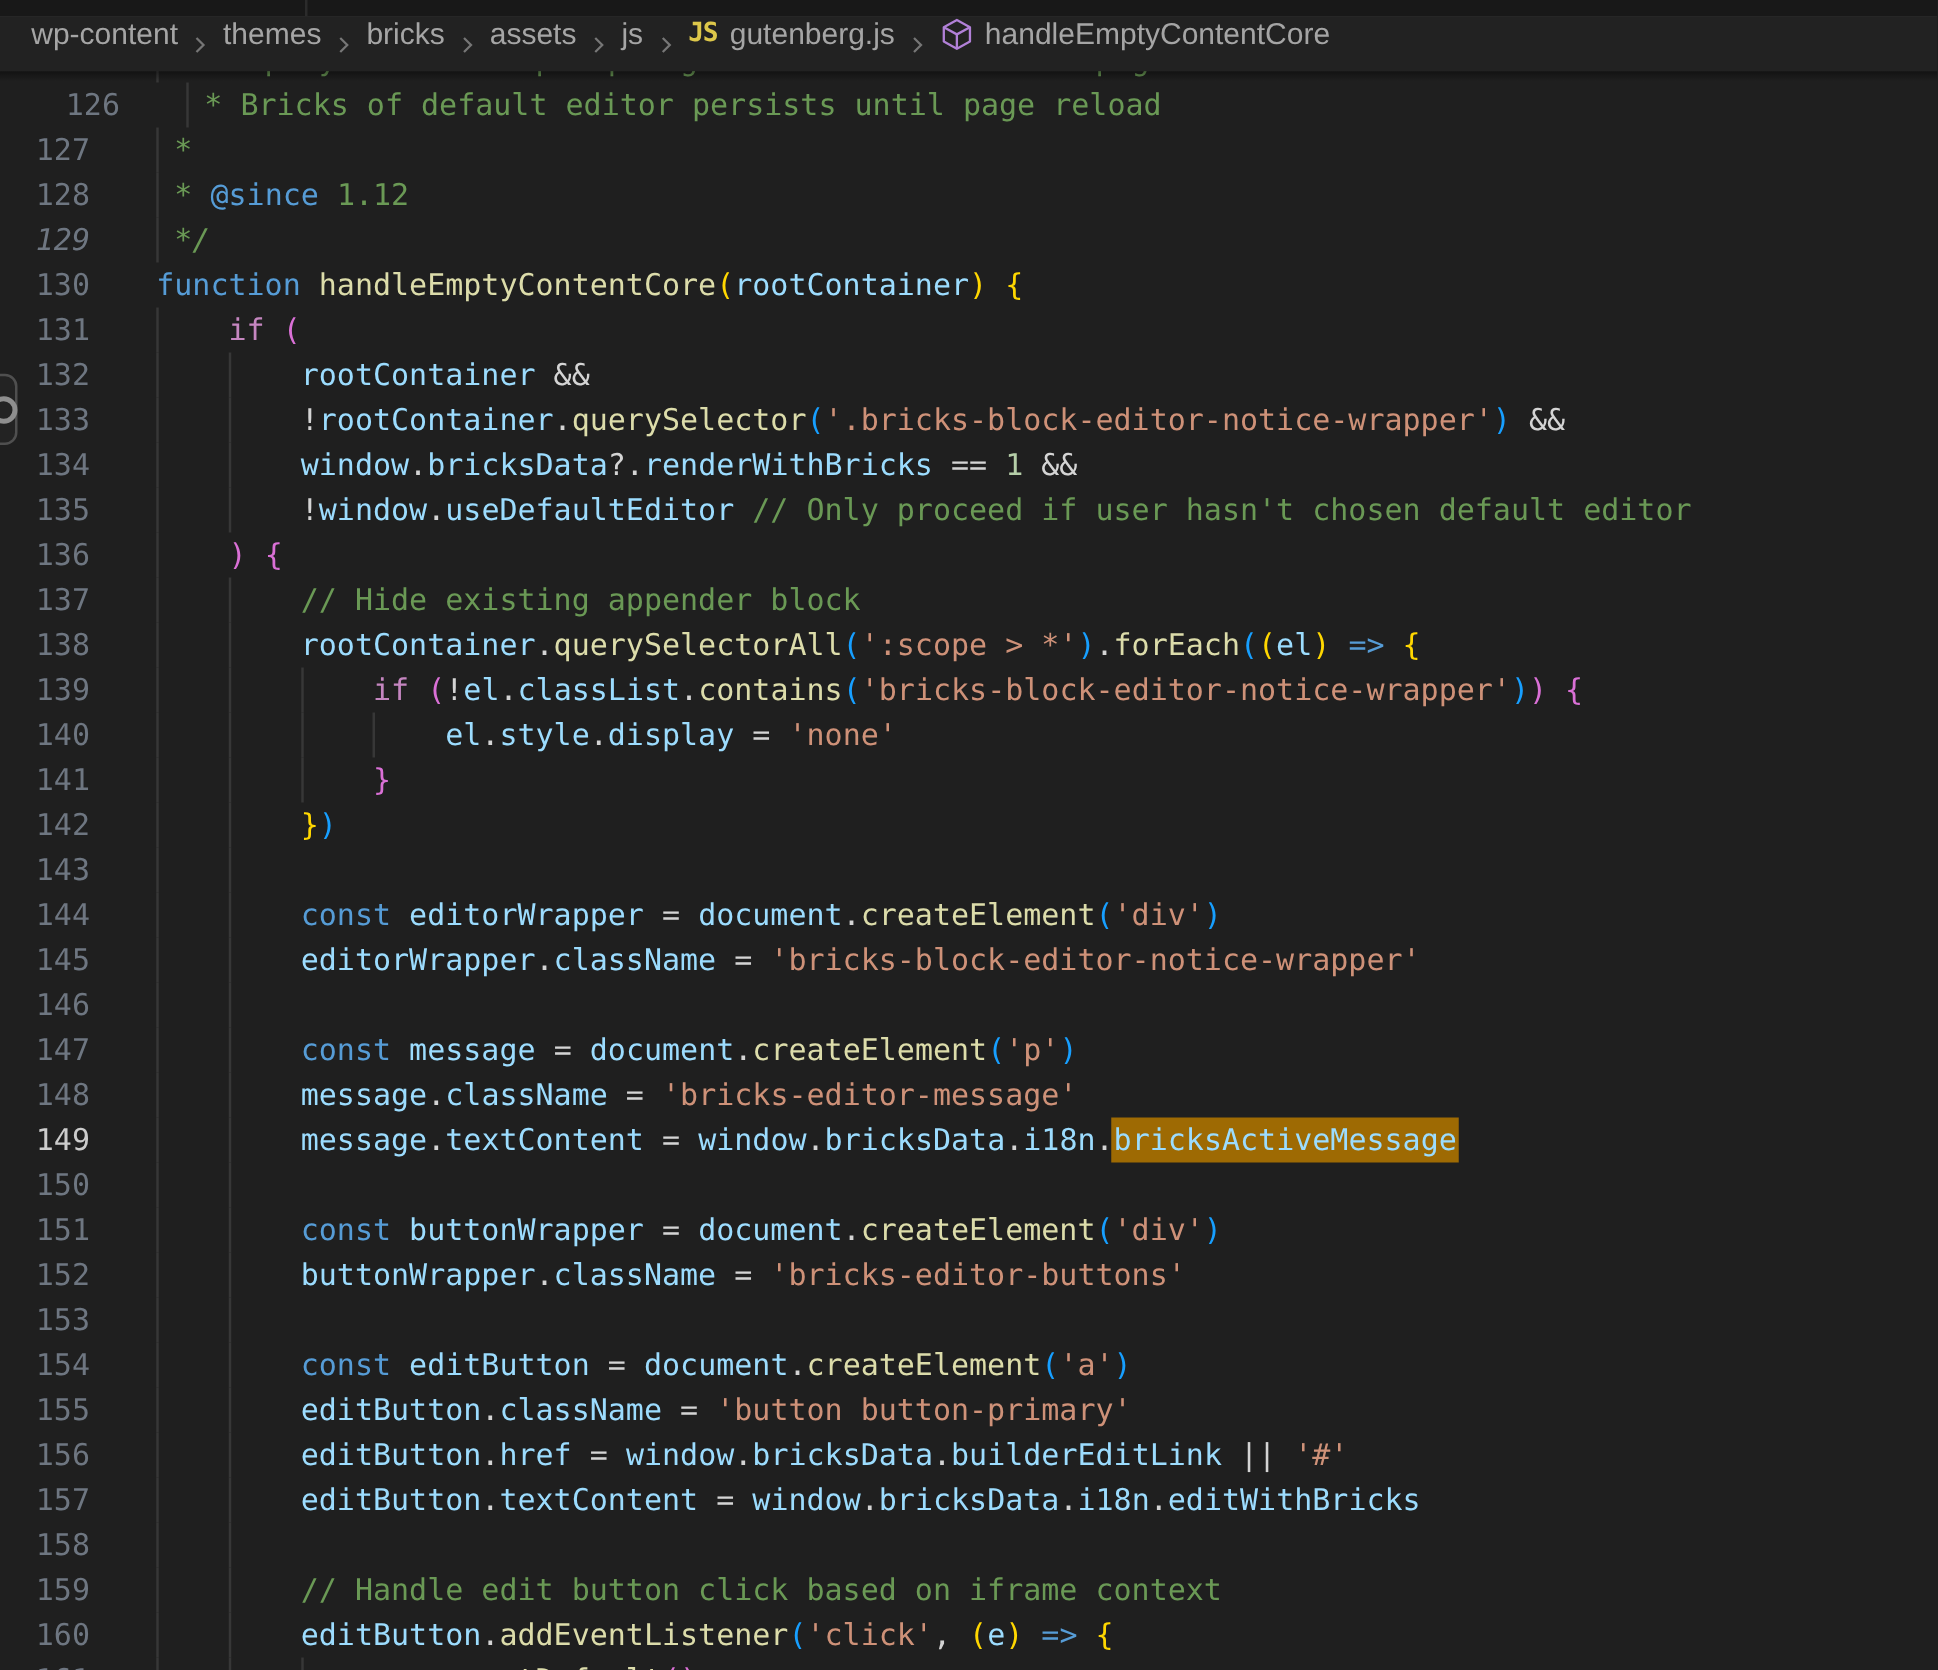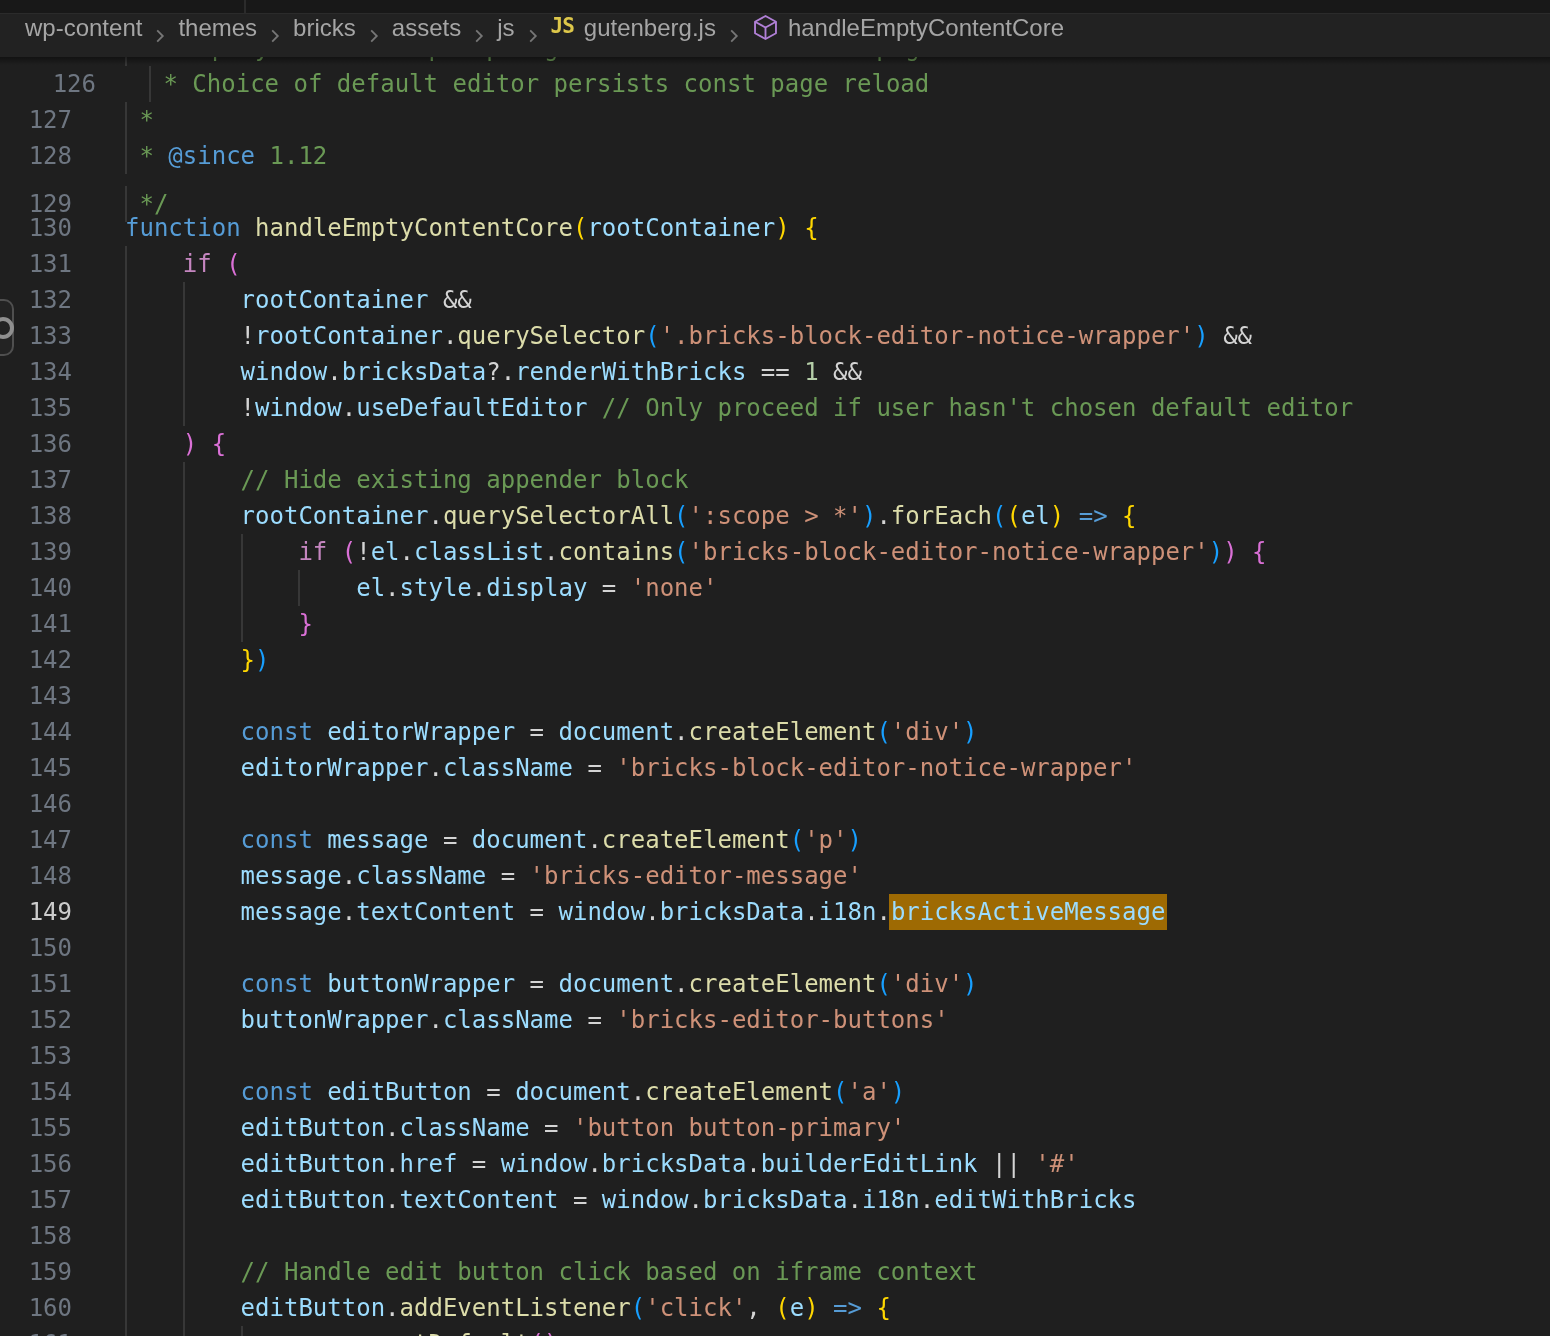--- a/index.html
+++ b/index.html
@@ -50,33 +50,33 @@
 
 <div class="code" id="code">
     <div class="row" style="top: 30px;">
       <span class="gutter">125</span>
       <div class="guide" style="left: 125px;"></div>
       <span class="src"><span class="tk-cmt"> * Displays a notice prompting the user to edit the page with Bricks</span></span>
     </div>
     <div class="row" style="top: 66px; margin-left: 24px;">
       <span class="gutter">126</span>
       <div class="guide" style="left: 125px;"></div>
-      <span class="src"><span class="tk-cmt"> * Choice of default editor persists const page reload</span></span>
+      <span class="src"><span class="tk-cmt"> * Bricks of default editor persists until page reload</span></span>
     </div>
     <div class="row" style="top: 102px;">
       <span class="gutter">127</span>
       <div class="guide" style="left: 125px;"></div>
       <span class="src"><span class="tk-cmt"> *</span></span>
     </div>
     <div class="row" style="top: 138px; padding-left: 23px;">
       <span class="gutter">128</span>
       <div class="guide" style="left: 125px;"></div>
       <span class="src"><span class="tk-cmt"> * </span><span class="tk-kw">@since</span><span class="tk-cmt"> 1.12</span></span>
     </div>
-    <div class="row" style="top: 186px;">
+    <div class="row" style="top: 174px; font-style: italic;">
       <span class="gutter">129</span>
       <div class="guide" style="left: 125px;"></div>
       <span class="src"><span class="tk-cmt"> */</span></span>
     </div>
     <div class="row" style="top: 210px;">
       <span class="gutter">130</span>
       <span class="src"><span class="tk-kw">function </span><span class="tk-fn">handleEmptyContentCore</span><span class="tk-b1">(</span><span class="tk-var">rootContainer</span><span class="tk-b1">)</span><span class="tk-pun"> </span><span class="tk-b1">{</span></span>
     </div>
     <div class="row" style="top: 246px;">
       <span class="gutter">131</span>

